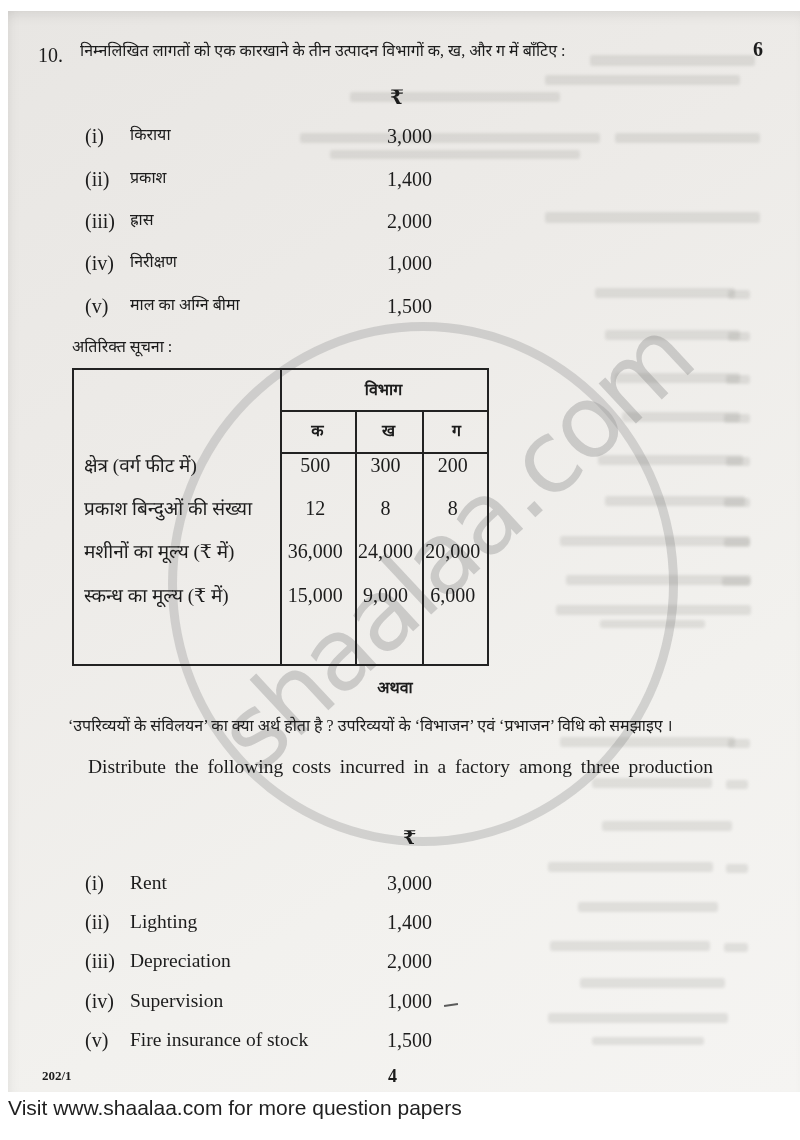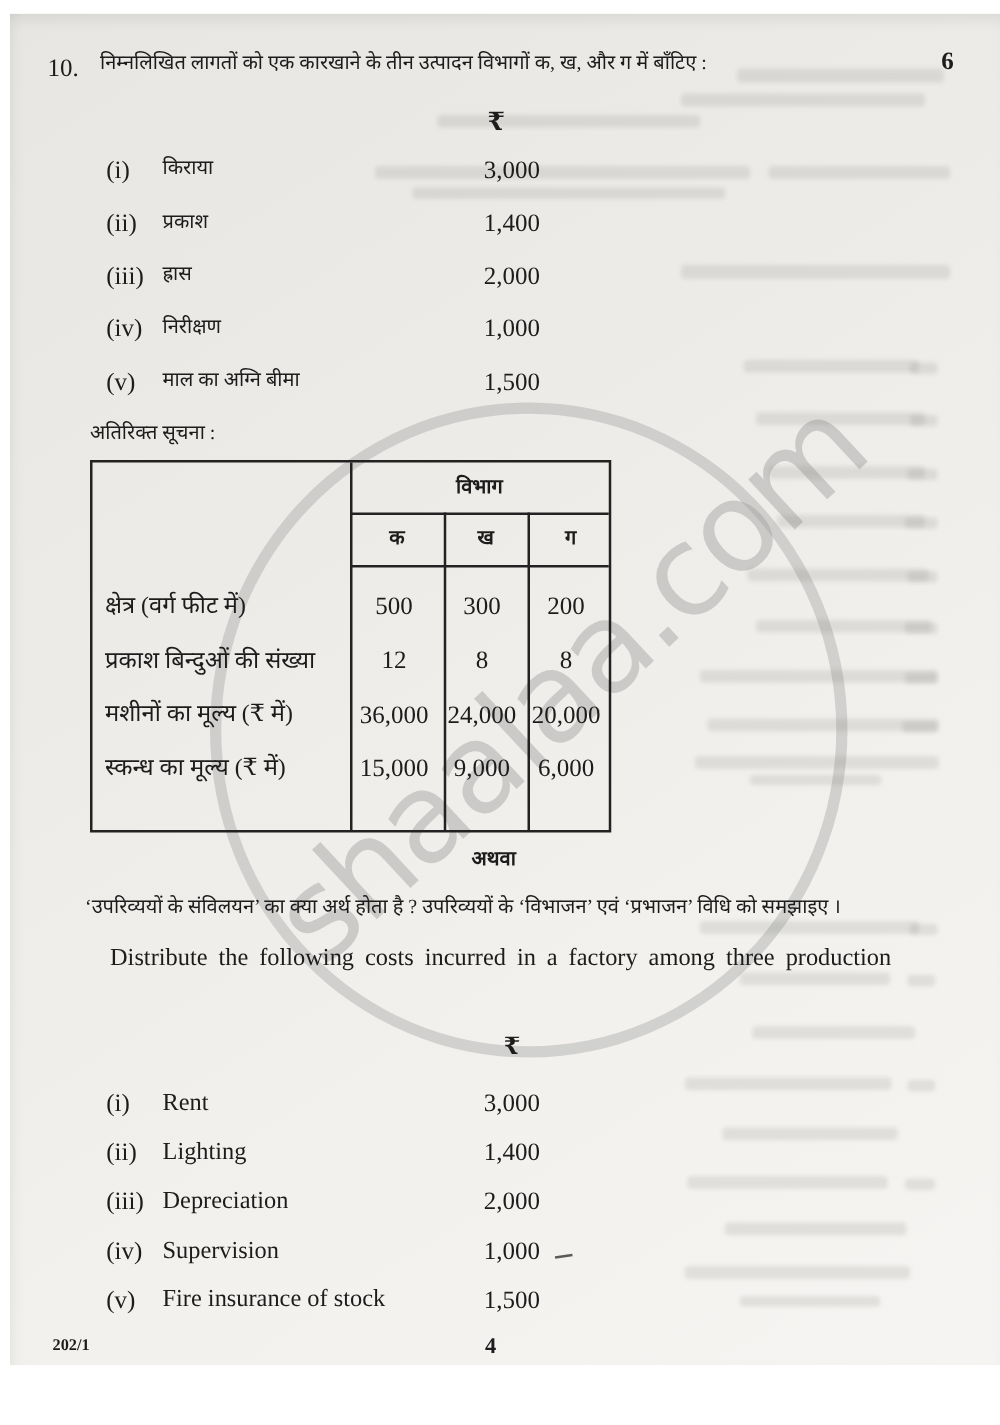--- a/index.html
+++ b/index.html
@@ -53,21 +53,21 @@
   .row-label{position:absolute;left:130px;white-space:nowrap;}
   .row-val{position:absolute;left:342px;width:90px;text-align:right;}
 
   
   .itable{
     position:absolute;left:72px;top:368px;width:417px;height:298px;
     border:2px solid #222;box-sizing:border-box;
   }
   .tline{position:absolute;background:#222;}
   .tcell{position:absolute;display:flex;align-items:center;justify-content:center;}
-  .trow{display:flex;align-items:flex-end;height:43.2px;}
+  .trow{display:flex;align-items:flex-start;height:43.2px;}
   .trow .lbl{width:206px;padding-left:10px;box-sizing:border-box;font-size:19px;white-space:nowrap;}
   .trow .v{text-align:center;font-size:20px;}
   .trow .v1{width:75px;}
   .trow .v2{width:67px;}
   .trow .v3{width:69px;}
 
   .eng{font-size:19.5px;}
   .just{text-align:justify;text-align-last:justify;}
 
   .promo{
@@ -233,14 +233,15 @@
     <div class="abs" style="left:0;top:1029px;">
       <span class="row-num num">(v)</span>
       <span class="row-label eng">Fire insurance of stock</span>
       <span class="row-val num">1,500</span>
     </div>
 
     <div class="stray" style="left:444px;top:1004px;"></div>
 
     <div class="abs num bold" style="left:42px;top:1068px;font-size:13px;">202/1</div>
     <div class="abs num bold" style="left:388px;top:1066px;font-size:18px;">4</div>
+    <div class="abs promo" style="left:8px;top:1096px;">Visit www.shaalaa.com for more question papers</div>
   </div>
 </div>
 
 </body></html>

